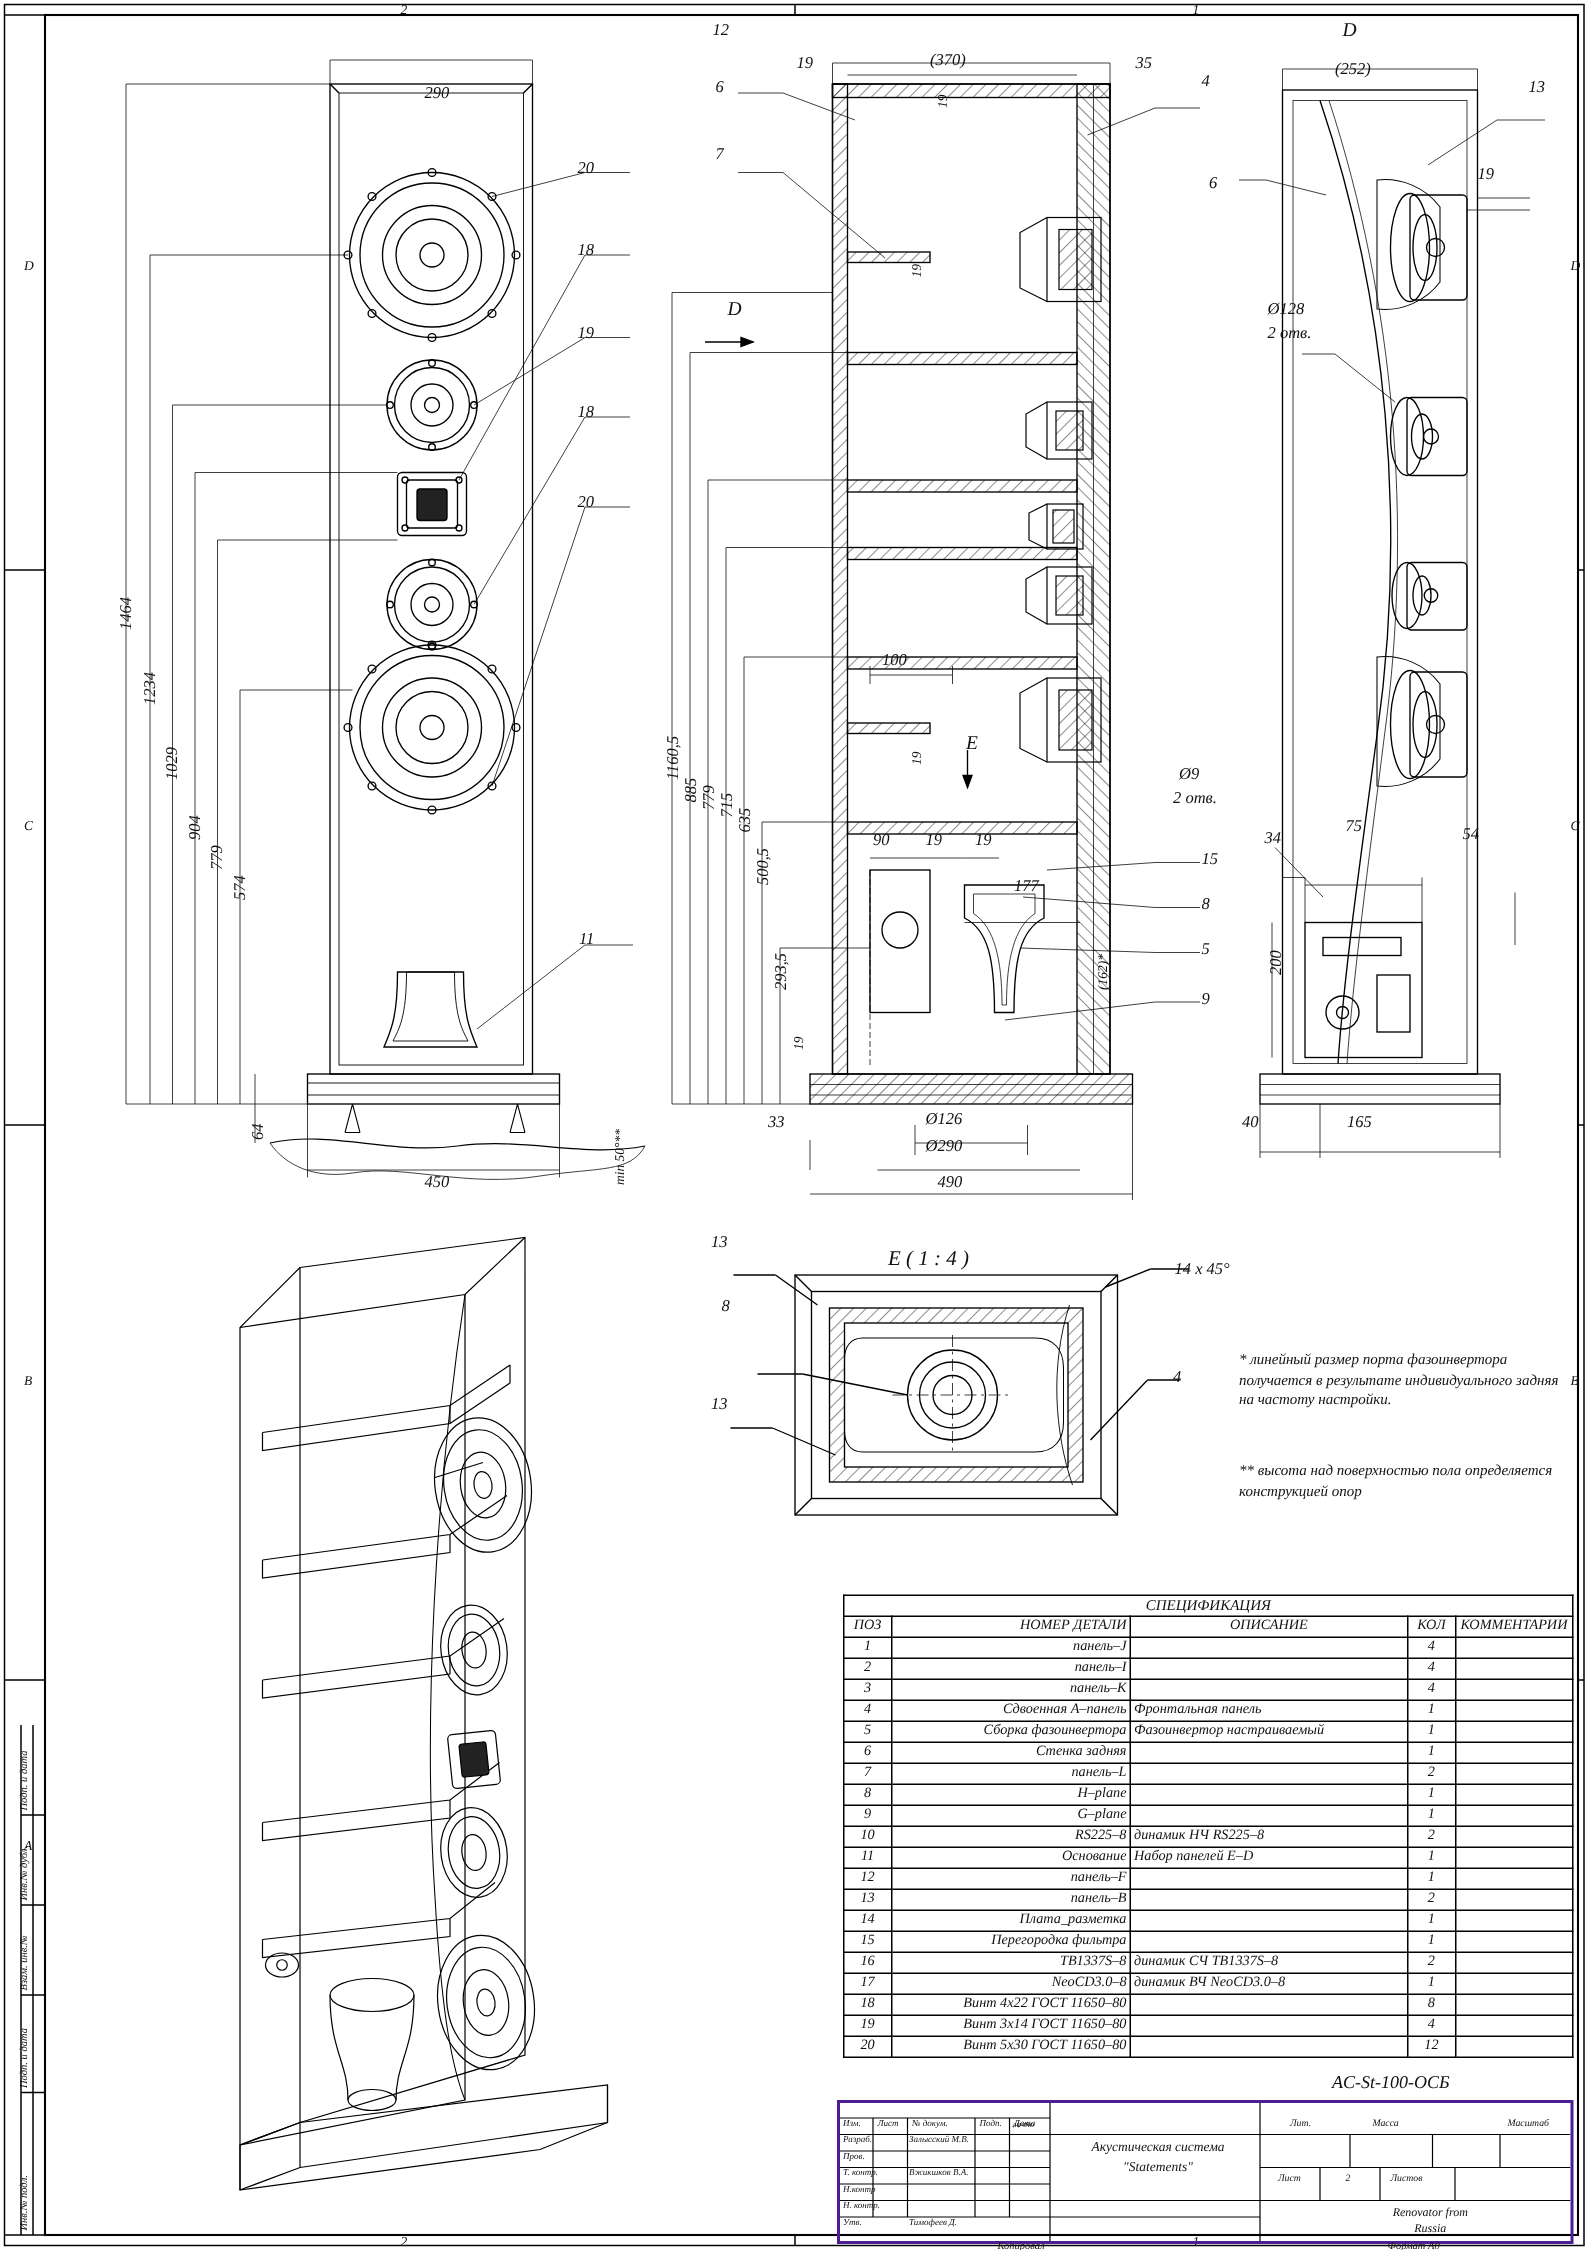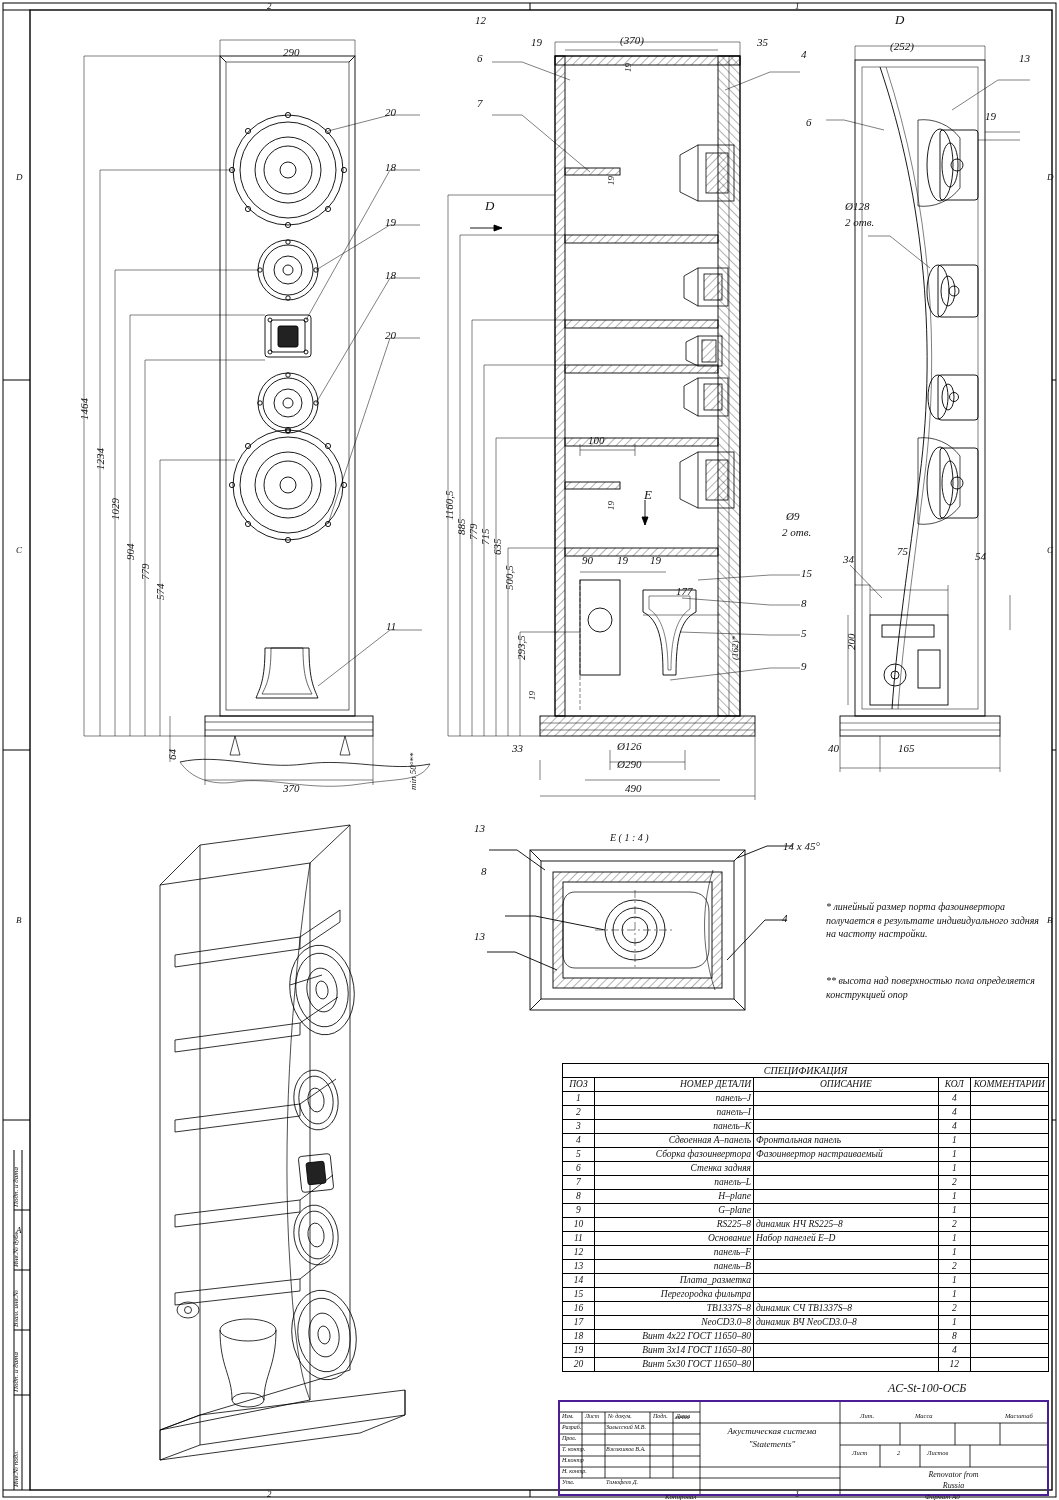--- a/index.html
+++ b/index.html
@@ -195,29 +195,29 @@
         <line x1="330" y1="205" x2="360" y2="205"></line>
     <line x1="256" y1="383" x2="330" y2="258"></line>
         <line x1="330" y1="258" x2="360" y2="258"></line>
     <line x1="268" y1="504" x2="330" y2="318"></line>
         <line x1="330" y1="318" x2="360" y2="318"></line>
     <line x1="258" y1="666" x2="330" y2="610"></line>
         <line x1="330" y1="610" x2="362" y2="610"></line>
   </g>
 </svg>
 
-<div class="num" style="left:283px;top:46px">290</div>
+<div class="num" style="left:283px;top:56px">290</div>
 <div class="num vert" style="left:78px;top:420px">1464</div>
 <div class="num vert" style="left:94px;top:470px">1234</div>
 <div class="num vert" style="left:109px;top:520px">1029</div>
 <div class="num vert" style="left:124px;top:560px">904</div>
 <div class="num vert" style="left:139px;top:580px">779</div>
 <div class="num vert" style="left:154px;top:600px">574</div>
 <div class="num vert" style="left:166px;top:760px">64</div>
-<div class="num" style="left:283px;top:782px">370</div>
+<div class="num" style="left:283px;top:782px">450</div>
 <div class="num vert" style="left:408px;top:790px;font-size:9px">min 50°**</div>
 
 <div class="num" style="left:385px;top:106px">20</div>
 <div class="num" style="left:385px;top:161px">18</div>
 <div class="num" style="left:385px;top:216px">19</div>
 <div class="num" style="left:385px;top:269px">18</div>
 <div class="num" style="left:385px;top:329px">20</div>
 <div class="num" style="left:386px;top:620px">11</div>
 
 <svg class="abs" style="left:430px;top:20px" width="400" height="790">
@@ -562,21 +562,21 @@
         <line x1="40" y1="122" x2="12" y2="122"></line>
     <line x1="70" y1="40" x2="42" y2="20"></line>
         <line x1="42" y1="20" x2="14" y2="20"></line>
     <line x1="262" y1="28" x2="292" y2="16"></line>
         <line x1="292" y1="16" x2="318" y2="16"></line>
     <line x1="252" y1="130" x2="290" y2="90"></line>
         <line x1="290" y1="90" x2="312" y2="90"></line>
   </g>
 </svg>
 
-<div class="lbl b" style="left:610px;top:832px;font-size:10px;font-style:italic">E ( 1 : 4 )</div>
+<div class="lbl b" style="left:592px;top:832px;font-size:14px;font-style:italic">E ( 1 : 4 )</div>
 <div class="num" style="left:474px;top:822px">13</div>
 <div class="num" style="left:481px;top:865px">8</div>
 <div class="num" style="left:474px;top:930px">13</div>
 <div class="num" style="left:782px;top:912px">4</div>
 <div class="num" style="left:783px;top:840px">14 x 45°</div>
 
 <div class="notes" style="left:826px;top:900px;width:215px">* линейный размер порта фазоинвертора получается в результате  индивидуального задняя на частоту настройки.</div>
 <div class="notes" style="left:826px;top:974px;width:215px">** высота над поверхностью пола определяется конструкцией опор</div>
 
 <table id="spec">

